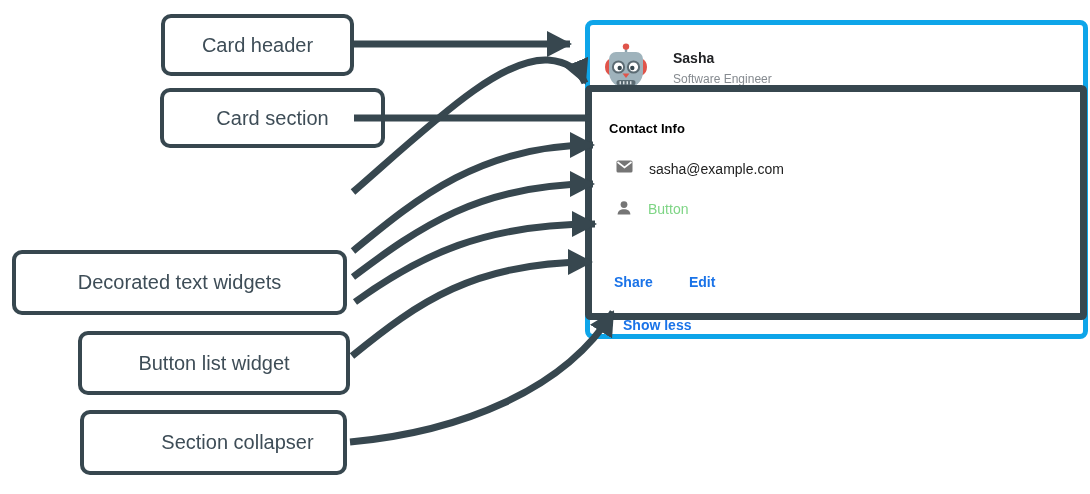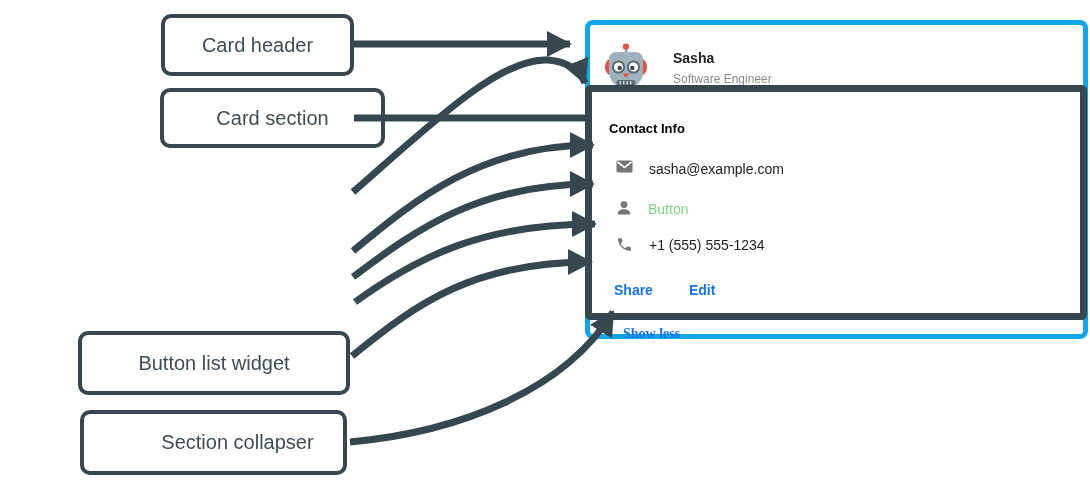--- a/index.html
+++ b/index.html
@@ -26,22 +26,22 @@
   .card-name{position:absolute;left:83px;top:25px;font-size:14px;font-weight:bold;color:#202124;}
   .card-role{position:absolute;left:83px;top:47px;font-size:12px;color:#868b90;}
   .section-title{position:absolute;left:19px;top:96px;font-size:13px;font-weight:bold;color:#000000;}
   .dt-row{position:absolute;left:26px;display:flex;gap:16px;height:18px;}
   .dt-row .txt{font-size:14px;color:#212121;line-height:18px;}
   .dt-row .txt.green{color:#7ed585;}
   .row-email{top:135px;}
   .row-online{top:175px;}
   .row-phone{top:211px;}
   .btn-row{position:absolute;left:24px;top:249px;display:flex;gap:36px;}
-  .text-btn{font-size:14px;font-weight:bold;color:#1a73e8;cursor:pointer;line-height:17px;margin-top:8px;}
-  .show-less{position:absolute;left:33px;top:292px;font-family:Liberation Serif, serif;}
+  .text-btn{font-size:14px;font-weight:bold;color:#1a73e8;cursor:pointer;line-height:17px;}
+  .show-less{position:absolute;left:33px;top:292px;}
   .icon16{display:block;}
 </style>
 </head>
 <body>
 
 <div class="stage">
 
   <div class="card">
 
     <svg class="avatar" viewBox="0 0 42 46">
@@ -75,37 +75,32 @@
     </div>
 
     <div class="dt-row row-online">
       <svg class="icon16" width="16" height="16" viewBox="0 0 16 16">
         <circle cx="8" cy="4.6" r="3.4" fill="#757575"></circle>
         <path d="M 1.6 14.6 C 1.6 11 4.4 9.2 8 9.2 C 11.6 9.2 14.4 11 14.4 14.6 Z" fill="#757575"></path>
       </svg>
       <span class="txt green">Button</span>
     </div>
 
-    <div class="dt-row row-phone">
-      <svg class="icon16" width="17" height="17" viewBox="0 0 24 24">
-        <path fill="#757575" d="M6.62 10.79c1.44 2.83 3.76 5.14 6.59 6.59l2.2-2.2c.27-.27.67-.36 1.02-.24 1.12.37 2.33.57 3.57.57.55 0 1 .45 1 1V20c0 .55-.45 1-1 1-9.39 0-17-7.61-17-17 0-.55.45-1 1-1h3.5c.55 0 1 .45 1 1 0 1.25.2 2.45.57 3.57.11.35.03.74-.25 1.02l-2.2 2.2z"></path>
-      </svg>
-      <span class="txt">+1 (555) 555-1234</span>
-    </div>
 
     <div class="btn-row">
       <span class="text-btn">Share</span>
       <span class="text-btn">Edit</span>
     </div>
 
     <span class="text-btn show-less">Show less</span>
   </div>
 
   <div class="anno-label" style="left:161px;top:14px;width:193px;height:62px;">Card header</div>
   <div class="anno-label" style="left:160px;top:88px;width:225px;height:60px;">Card section</div>
+  <div class="anno-label" style="left:12px;top:250px;width:335px;height:65px;">Decorated text widgets</div>
   <div class="anno-label" style="left:78px;top:331px;width:272px;height:64px;">Button list widget</div>
   <div class="anno-label" style="left:80px;top:410px;width:267px;height:65px;padding-left:48px;">Section collapser</div>
 
   <svg class="overlay" width="1090" height="494" viewBox="0 0 1090 494">
     <defs>
       <marker id="ah" markerUnits="userSpaceOnUse" markerWidth="28" markerHeight="28" refX="23" refY="13" orient="auto">
         <path d="M0,0 L25,13 L0,26 Z" fill="#37474f"></path>
       </marker>
     </defs>
 

